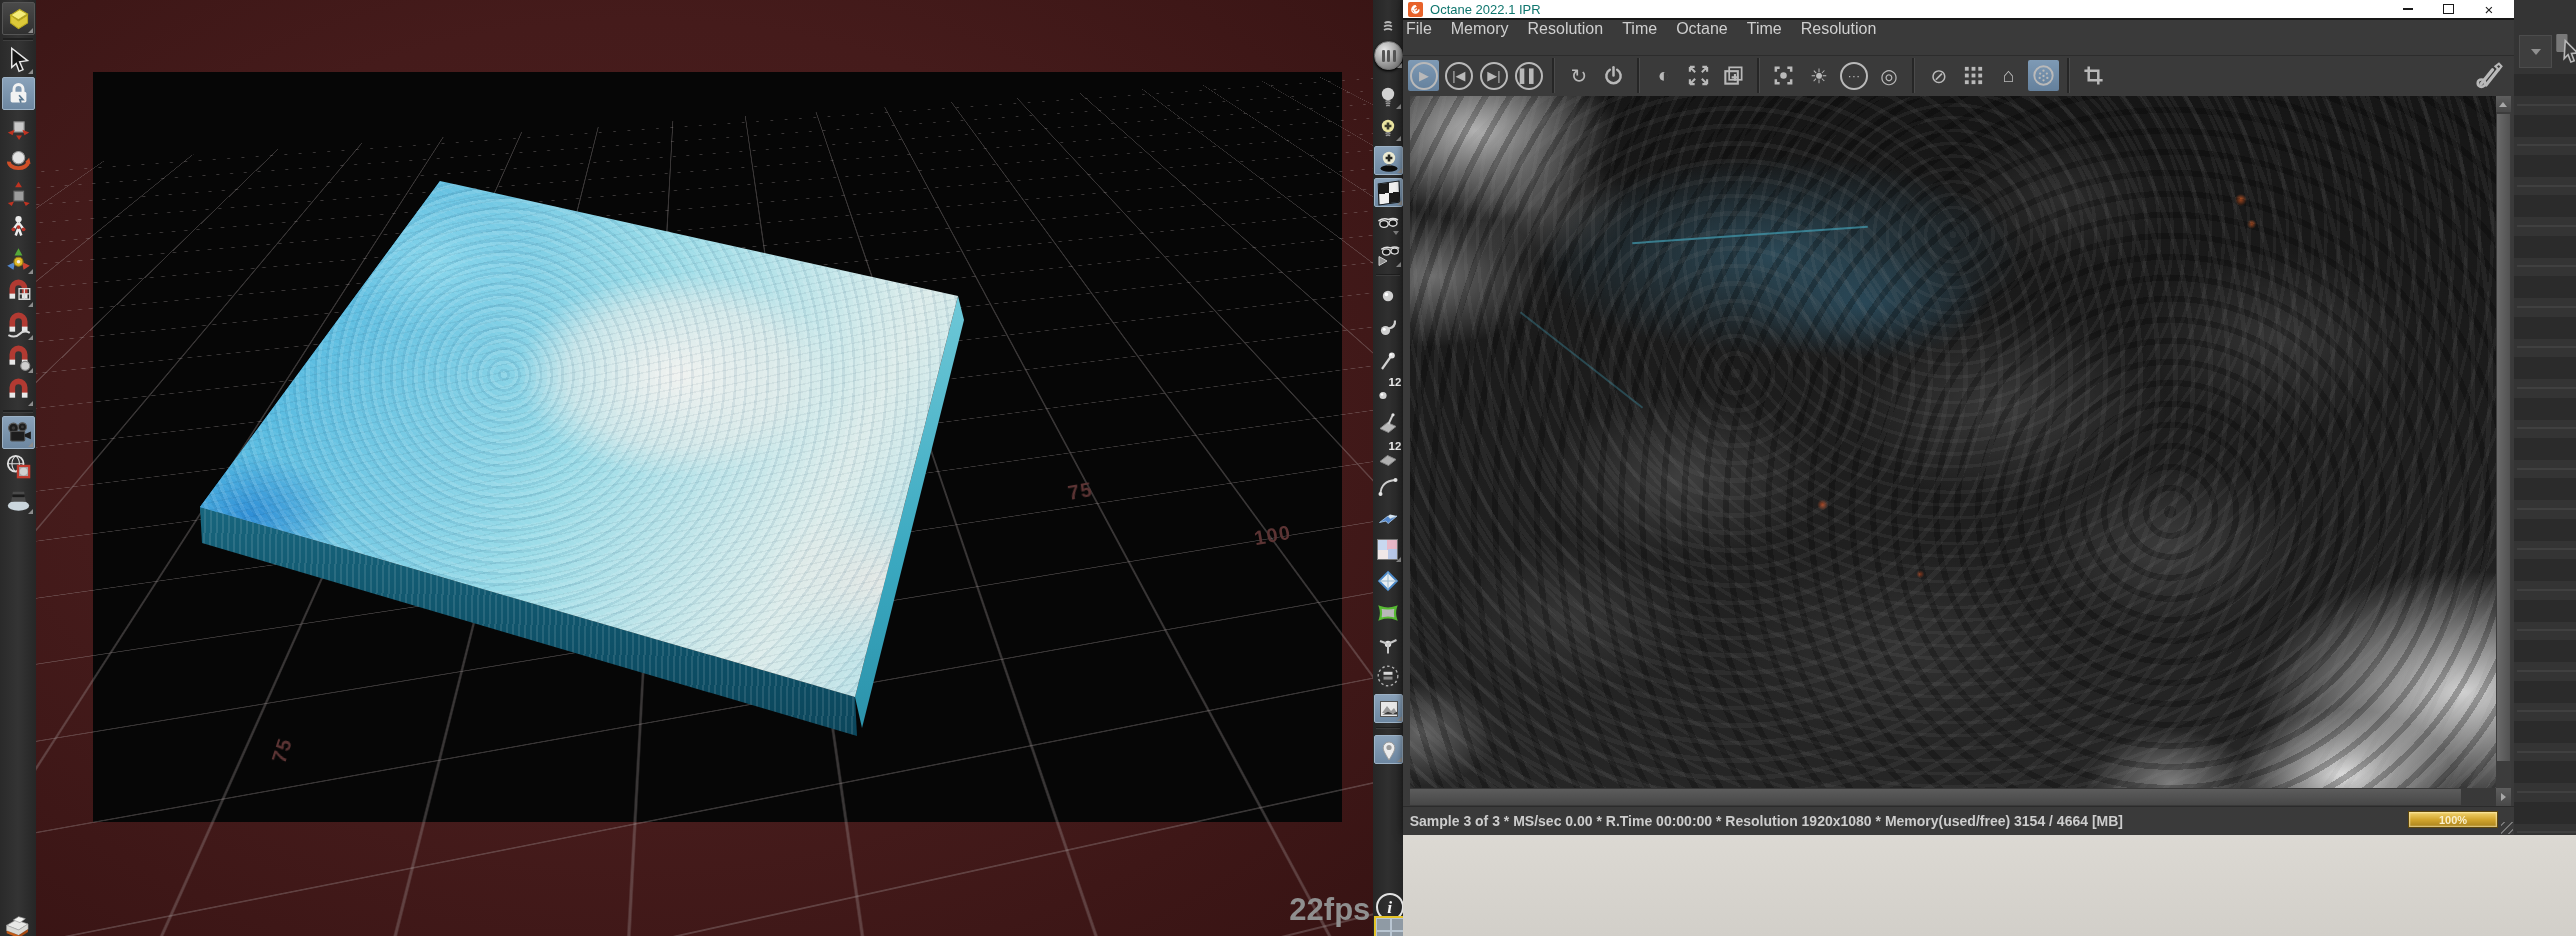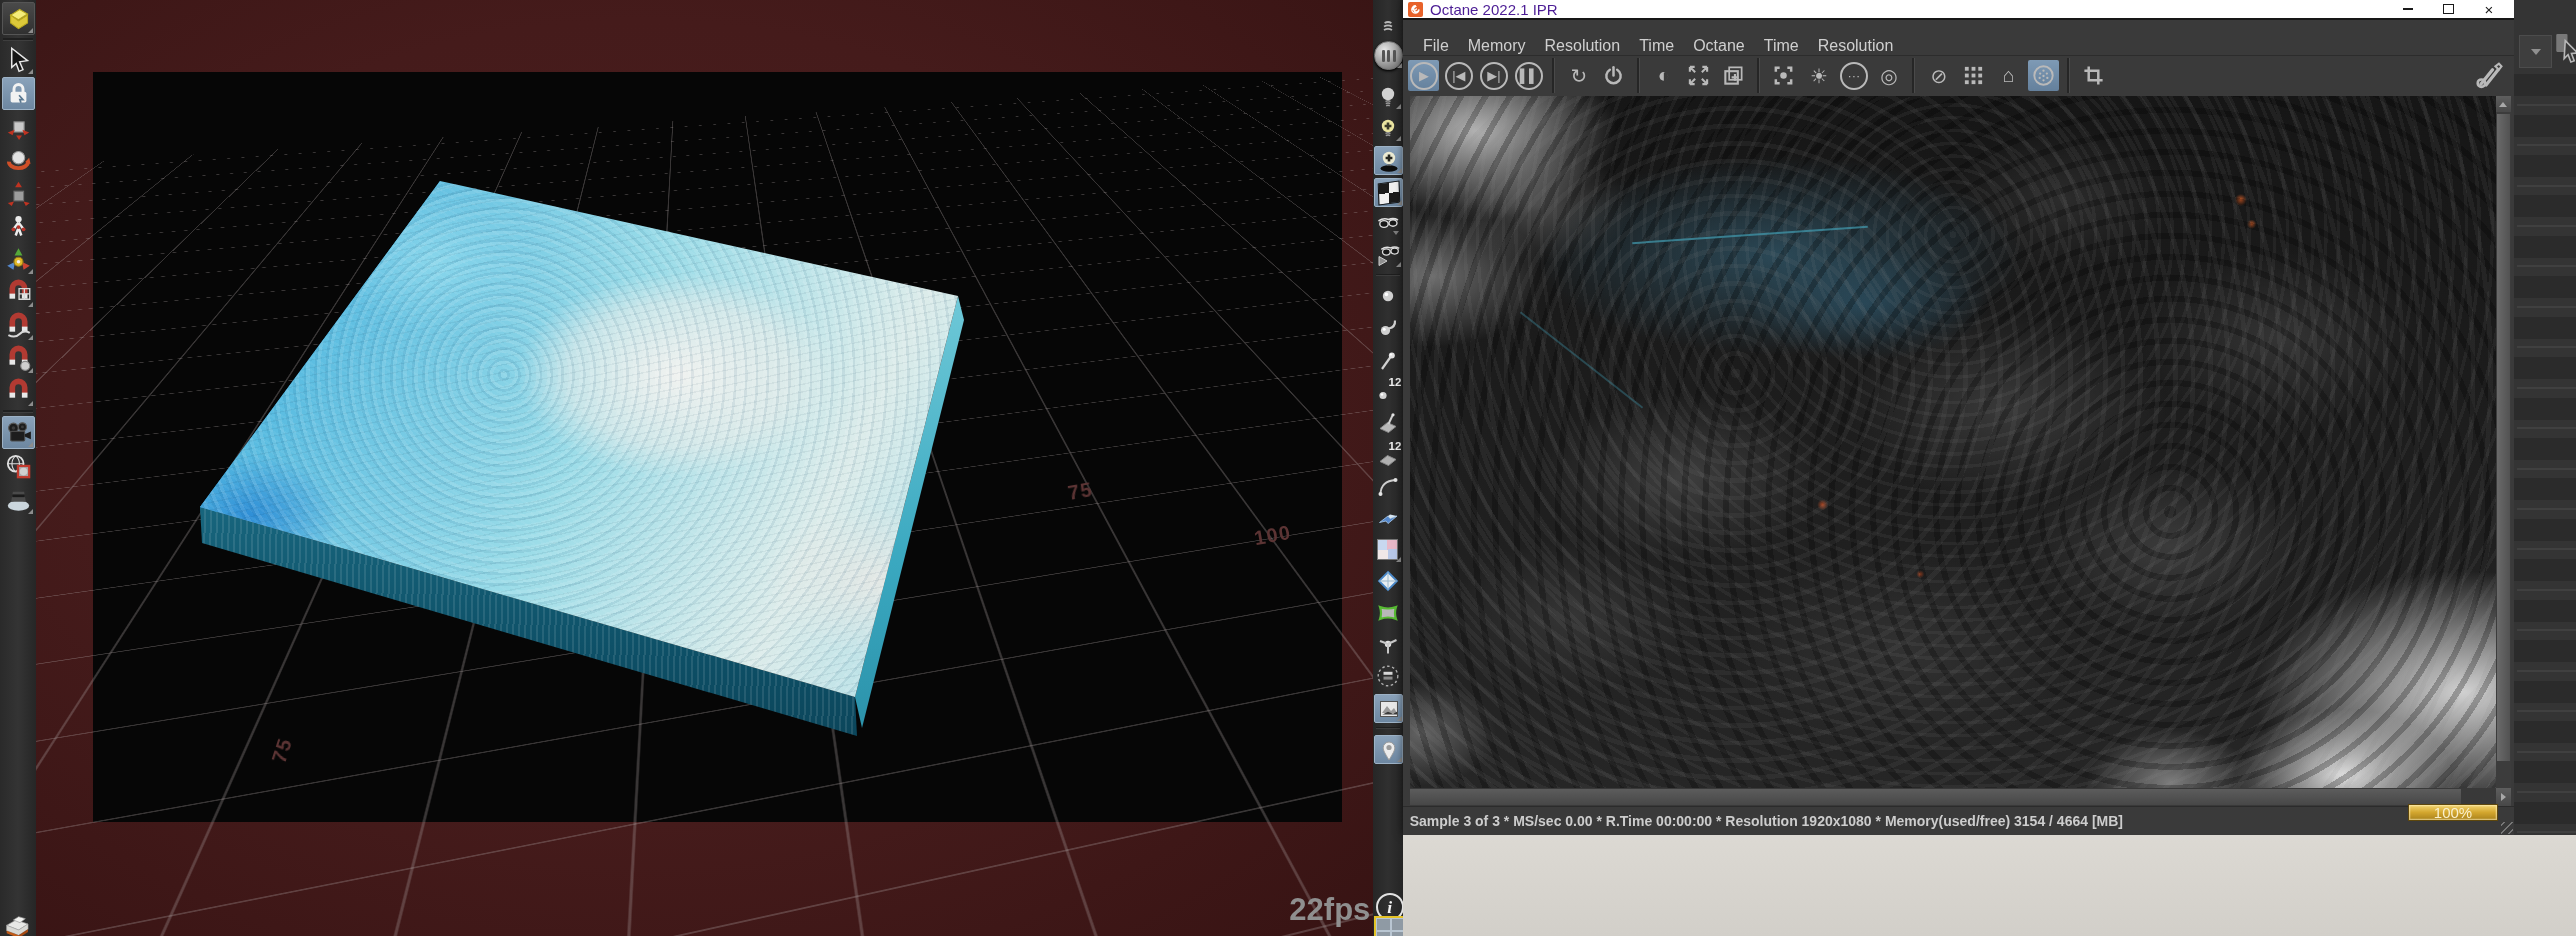--- a/index.html
+++ b/index.html
@@ -73,27 +73,27 @@
      display:flex;align-items:center;justify-content:center;color:#f2f2f2;
      font-family:"Liberation Serif","DejaVu Serif",serif;font-style:italic;font-weight:bold;font-size:17.5px;}
   #quad-view{position:absolute;left:0.7px;top:916px;width:28px;height:23px;background:#b9c6d2;border:2px solid #e5c327;
      display:grid;grid-template-columns:1fr 1fr;grid-template-rows:1fr 1fr;gap:2px;padding:1.3px;}
   #quad-view i{background:#8f9aa4;display:block;}
 
   
   #octane{left:1403px;top:0;width:1111px;height:835px;background:#3a3a3a;box-shadow:0 0 8px rgba(0,0,0,.55);}
   #oc-title{left:0;top:0;width:100%;height:20px;background:#ffffff;display:flex;align-items:center;border-bottom:2px solid #161616;box-sizing:border-box;}
   #oc-logo{width:15px;height:15px;margin:0 6.7px 0 5.4px;border-radius:2px;background:#e8622a;display:flex;align-items:center;justify-content:center;}
-  #oc-title-text{font-size:15px;color:#4c1d95;}
+  #oc-title-text{font-size:13px;color:#0f766e;}
   #oc-winbtns{position:absolute;right:17.5px;top:0;height:18px;display:flex;align-items:center;gap:25.6px;}
   .wbtn{width:15px;height:15px;display:flex;align-items:center;justify-content:center;color:#1a1a1a;}
   .min-glyph{width:10px;height:1.3px;background:#1a1a1a;}
   .max-glyph{width:8.8px;height:8.8px;border:1.3px solid #1a1a1a;}
   .close-glyph{font-size:15px;line-height:15px;color:#1a1a1a;}
-  #oc-menubar{left:0;top:20px;width:100%;height:35px;background:#3a3a3a;display:flex;align-items:flex-end;padding-left:20px;box-sizing:border-box;gap:19px;}
+  #oc-menubar{left:0;top:20px;width:100%;height:35px;background:#3a3a3a;display:flex;align-items:flex-start;padding-left:3px;box-sizing:border-box;gap:19px;}
   .menu-item{font-size:16px;color:#cfcfcf;}
   #oc-toolbar{left:0;top:55px;width:100%;height:40px;background:#3a3a3a;border-top:0.7px solid #2c2c2c;display:flex;align-items:center;padding-left:5.4px;box-sizing:border-box;}
   .ot-group{display:flex;align-items:center;gap:4px;}
   .ot-sep{width:2px;height:35px;background:#262626;border-right:0.7px solid #4a4a4a;margin:0 8px;}
   .ot-icon{position:relative;width:31px;height:31px;display:flex;align-items:center;justify-content:center;color:#b9b9b9;font-size:20px;border-radius:2px;}
   .ot-icon svg{width:23px;height:23px;}
   .ot-icon.circ{}
   .circ .ring{width:24px;height:24px;border:2px solid #b9b9b9;border-radius:50%;display:flex;align-items:center;justify-content:center;font-size:12.8px;}
   .ot-sel{background:linear-gradient(180deg,#7e9ab5,#64809c);}
   #oc-wrench{position:absolute;right:9.4px;top:59px;width:32px;height:32px;color:#b9b9b9;display:flex;align-items:center;justify-content:center;}
@@ -132,24 +132,24 @@
   #vscroll{position:absolute;right:0;top:0;width:15px;bottom:0;background:#3c3c3c;}
   .scr-btn{position:absolute;width:15px;height:16px;background:linear-gradient(180deg,#5e5e5e,#484848);display:flex;align-items:center;justify-content:center;}
   .tri-up{width:0;height:0;border-left:4px solid transparent;border-right:4px solid transparent;border-bottom:5.4px solid #a8a8a8;}
   .tri-right{width:0;height:0;border-top:4px solid transparent;border-bottom:4px solid transparent;border-left:5.4px solid #a8a8a8;}
   #vthumb{position:absolute;right:0.7px;top:17.5px;width:13.5px;height:647px;background:linear-gradient(90deg,#6a6a6a,#525252);}
   #hscroll{left:6.7px;top:788px;width:1101px;height:17.5px;background:#393939;position:absolute;}
   #hthumb{position:absolute;left:0;top:0.7px;height:16px;width:1051px;background:linear-gradient(180deg,#5c5c5c,#474747);}
   #hscroll .scr-btn{right:0;top:0;height:17.5px;}
   #oc-status{left:0;top:806px;width:100%;height:29px;background:#3a3a3a;border-top:0.7px solid #2b2b2b;display:flex;align-items:center;box-sizing:border-box;padding-left:6.7px;}
   #oc-status-text{font-size:14px;color:#cdcdcd;font-weight:bold;}
-  #progress-bar{position:absolute;right:16px;bottom:14px;width:88px;height:15px;
+  #progress-bar{position:absolute;right:16px;bottom:7px;width:88px;height:15px;
      background:linear-gradient(180deg,#f2d470,#d3a62e 50%,#a8811c);
      border:0.7px solid #5e470c;box-shadow:inset 0 0 0 1.3px rgba(255,240,190,.55);
-     display:flex;align-items:center;justify-content:center;font-size:15px;color:#faf0cc;font-weight:normal;}
+     display:flex;align-items:center;justify-content:center;font-size:11px;color:#faf0cc;font-weight:bold;}
   #resize-grip{position:absolute;right:1.3px;bottom:1.3px;width:12px;height:12px;
      background:repeating-linear-gradient(135deg,transparent 0 2px,#777 2px 3.4px,transparent 3.4px 5.4px);}
 
   
   #right-panel{left:2514px;top:0;width:62px;height:835px;background:#343434;overflow:hidden;}
   #rp-dropdown{position:absolute;left:5.4px;top:35px;width:31px;height:31px;background:#3e3e3e;border:0.7px solid #4c4c4c;
      display:flex;align-items:center;justify-content:center;}
   .tri-down{width:0;height:0;border-left:5.4px solid transparent;border-right:5.4px solid transparent;border-top:6.7px solid #8f8f8f;}
   #rp-cursor{position:absolute;left:40px;top:31px;width:27px;height:35px;color:#9a9a9a;}
   .rp-row{position:absolute;left:0;width:100%;background:#2b2b2b;}

